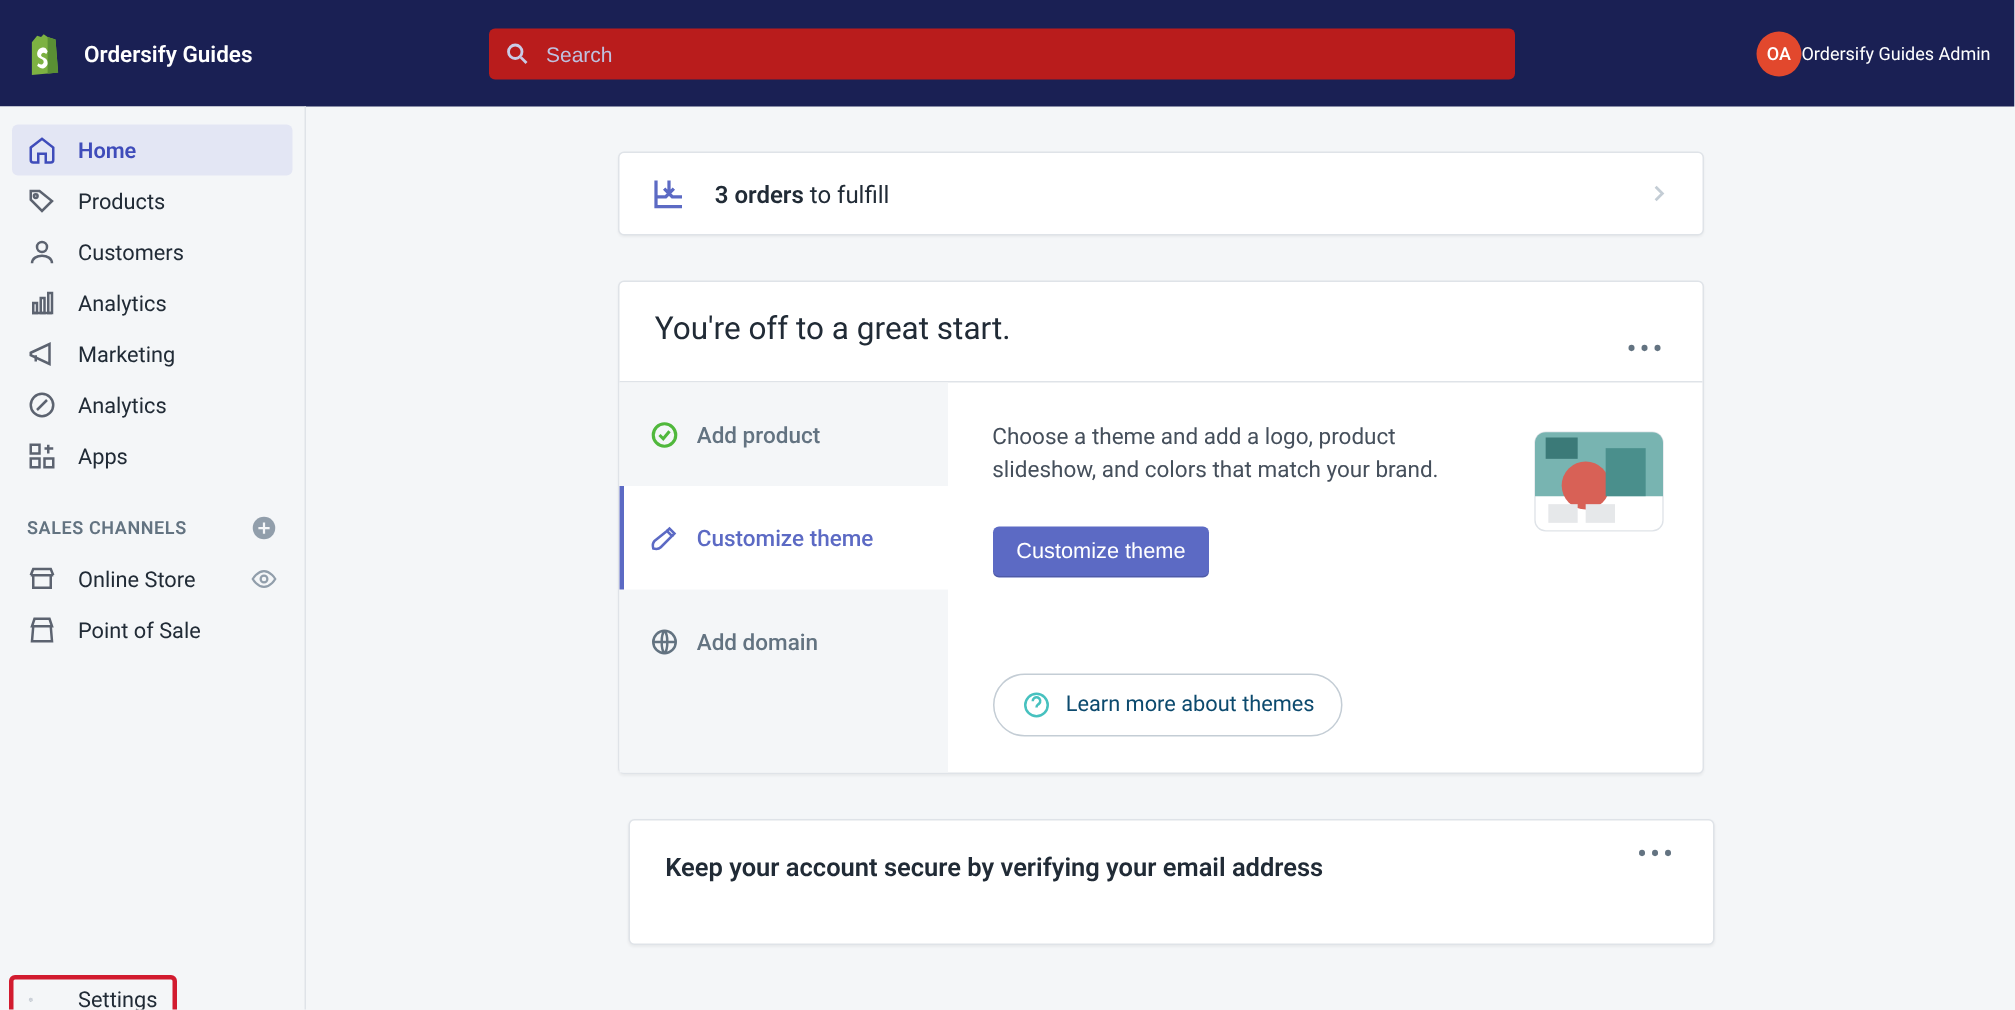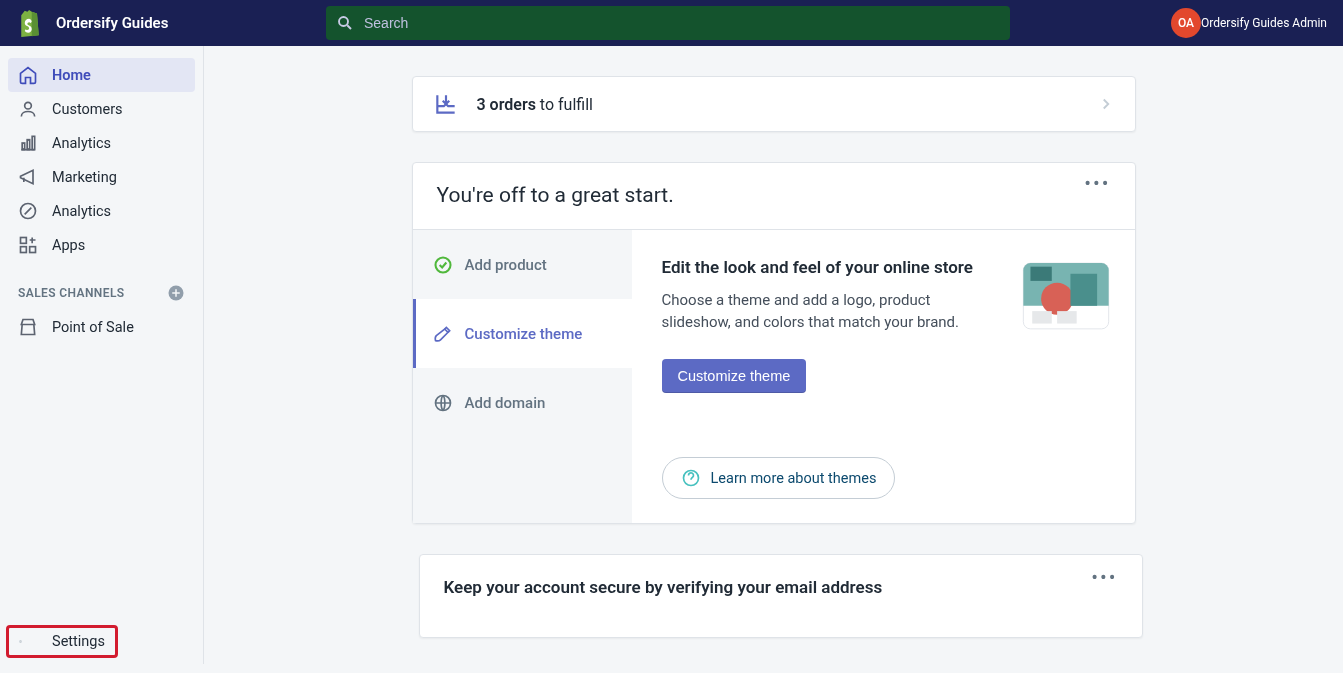--- a/index.html
+++ b/index.html
@@ -6,21 +6,21 @@
   body {
     font-family: -apple-system, BlinkMacSystemFont, "Segoe UI", Roboto, Helvetica, Arial, sans-serif;
     background: #f4f6f8;
     color: #212b36;
     width: 1343px;
     height: 673px;
     overflow: hidden;
   }
   
   .topbar {
-    height: 46px;
+    height: 71px;
     background: #1a2054;
     display: flex;
     align-items: center;
     padding: 0 16px;
     color: #fff;
   }
   .logo {
     display: flex;
     align-items: center;
     gap: 12px;
@@ -31,21 +31,21 @@
   .search-wrap {
     flex: 1;
     max-width: 684px;
     position: relative;
   }
   .search-input {
     width: 100%;
     height: 34px;
     border: none;
     border-radius: 4px;
-    background: #14532d;
+    background: #b91c1c;
     color: #c9cbe6;
     padding: 0 10px 0 38px;
     font-size: 14px;
     outline: none;
   }
   .search-input::placeholder { color: #bfc1df; }
   .search-icon {
     position: absolute; left: 10px; top: 50%; transform: translateY(-50%);
     width: 18px; height: 18px; color: #c9cbe6;
   }
@@ -139,21 +139,21 @@
     margin-bottom: 30px;
     cursor:pointer;
   }
   .fulfill-icon { width:26px; height:26px; color:#5c6ac4;}
   .fulfill-text { font-size:16px; color:#212b36; flex:1;}
   .fulfill-text b{ font-weight:600;}
   .chev-right { width:18px;height:18px;color:#c4cdd5;}
 
   .onboard-card { }
   .onboard-header {
-    display:flex; align-items:flex-start; justify-content:space-between;
+    display:flex; align-items:flex-end; justify-content:space-between;
     padding: 20px 24px 22px 24px;
   }
   .onboard-title { font-size:21px; color:#212b36;}
   .dots { color:#637381; font-size:20px; letter-spacing:2px; cursor:pointer; line-height:0;}
   .onboard-body { display:flex; border-top:1px solid #dfe3e8;}
   .onboard-steps {
     width: 219px;
     background:#f4f6f8;
   }
   .step {
@@ -234,20 +234,27 @@
   <div class="sidebar">
     <div class="nav-section">
       <div class="nav-item active">
         <svg class="nicon" viewBox="0 0 24 24" fill="none" stroke="currentColor" stroke-width="2">
             <path d="M3 10l9-7 9 7v10a2 2 0 01-2 2h-4v-7h-6v7H5a2 2 0 01-2-2z"></path>
           </svg>
         <span>Home</span>
       </div>
       <div class="nav-item">
         <svg class="nicon" viewBox="0 0 24 24" fill="none" stroke="currentColor" stroke-width="2">
+            <path d="M20 12l-8 8-9-9V4h7z"></path>
+            <circle cx="7" cy="8" r="1.5"></circle>
+          </svg>
+        <span>Products</span>
+      </div>
+      <div class="nav-item">
+        <svg class="nicon" viewBox="0 0 24 24" fill="none" stroke="currentColor" stroke-width="2">
             <circle cx="12" cy="8" r="4"></circle>
             <path d="M4 21c0-4 4-6 8-6s8 2 8 6"></path>
           </svg>
         <span>Customers</span>
       </div>
       <div class="nav-item">
         <svg class="nicon" viewBox="0 0 24 24" fill="none" stroke="currentColor" stroke-width="2">
             <path d="M4 20h16"></path>
             <rect x="5" y="12" width="3" height="8"></rect>
             <rect x="11" y="8" width="3" height="12"></rect>
@@ -281,20 +288,30 @@
     </div>
 
     <div class="channels-header">
       <span>SALES CHANNELS</span>
       <svg class="plus" viewBox="0 0 24 24" fill="currentColor">
           <circle cx="12" cy="12" r="10"></circle>
           <path stroke="#f4f6f8" stroke-width="2" d="M12 7v10M7 12h10"></path>
         </svg>
     </div>
     <div class="nav-section">
+      <div class="nav-item channel-item">
+        <svg class="nicon" viewBox="0 0 24 24" fill="none" stroke="currentColor" stroke-width="2">
+            <path d="M3 9l2-5h14l2 5M3 9h18M5 9v10h14V9"></path>
+          </svg>
+        <span>Online Store</span>
+        <svg class="eye" viewBox="0 0 24 24" fill="none" stroke="currentColor" stroke-width="2">
+            <path d="M2 12s4-7 10-7 10 7 10 7-4 7-10 7S2 12 2 12z"></path>
+            <circle cx="12" cy="12" r="3"></circle>
+          </svg>
+      </div>
       <div class="nav-item channel-item">
         <svg class="nicon" viewBox="0 0 24 24" fill="none" stroke="currentColor" stroke-width="2">
             <path d="M6 3h12l2 6H4zM5 9l-1 12h16L19 9"></path>
           </svg>
         <span>Point of Sale</span>
       </div>
     </div>
 
     <div class="settings-row">
       <svg class="nicon" viewBox="0 0 24 24" fill="none" stroke="currentColor" stroke-width="2">
@@ -343,21 +360,20 @@
           <div class="step">
             <svg class="sicon" viewBox="0 0 24 24" fill="none" stroke="currentColor" stroke-width="2">
                 <circle cx="12" cy="12" r="9"></circle>
                 <path d="M3 12h18M12 3c3 3 3 15 0 18M12 3c-3 3-3 15 0 18"></path>
               </svg>
             <span>Add domain</span>
           </div>
         </div>
         <div class="onboard-detail">
           <div class="detail-text">
-            <div class="detail-title">Edit the look and feel of your online store</div>
             <div class="detail-desc">Choose a theme and add a logo, product slideshow, and colors that match your brand.</div>
             <button class="btn-primary">Customize theme</button>
             <div class="learn-more-wrap">
               <a class="learn-more">
                 <svg class="qicon" viewBox="0 0 24 24" fill="none" stroke="currentColor" stroke-width="2">
                     <circle cx="12" cy="12" r="9"></circle>
                     <path d="M9 9a3 3 0 115 2c-1 1-2 1-2 3M12 17h.01"></path>
                   </svg>
                 <span>Learn more about themes</span>
               </a>

